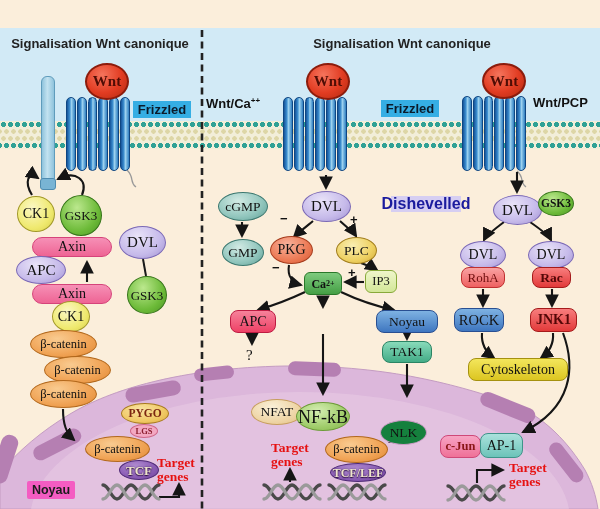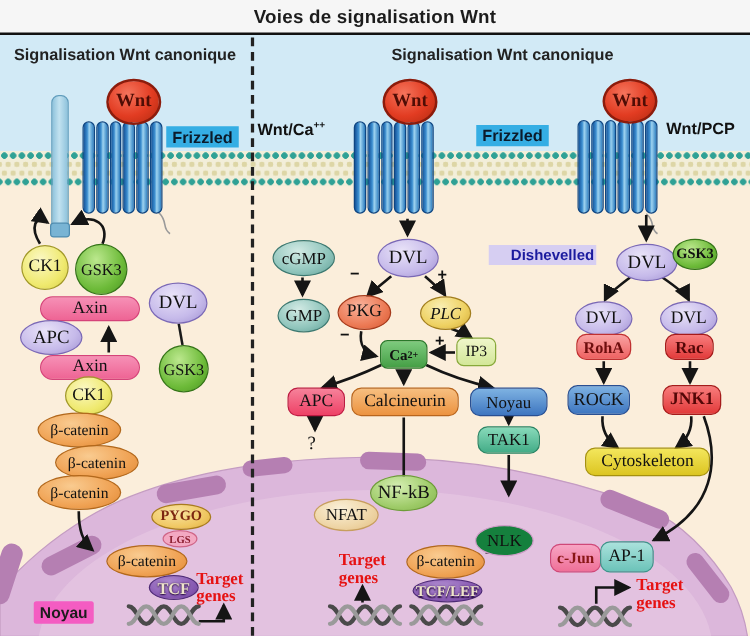--- a/index.html
+++ b/index.html
@@ -46,49 +46,46 @@
   .p-ca{background:linear-gradient(#7ecb7e,#459f45);border:1.5px solid #2a782a;border-radius:6px;font-weight:bold;}
   .p-ip3{background:linear-gradient(#eff6ca,#d3e798);border:1.5px solid #88a93a;border-radius:6px;}
   .p-redrect{background:linear-gradient(#f6829a,#ee4166);border:1.5px solid #bd1b42;}
   .p-orangerect{background:linear-gradient(#f7bf80,#ec9340);border:1.5px solid #b8651d;}
   .p-bluerect{background:linear-gradient(#7eb2e2,#3e76c0);border:1.5px solid #294f92;}
   .p-tealrect{background:linear-gradient(#88daba,#43ac87);border:1.5px solid #2a8464;}
   .p-nfat{background:radial-gradient(ellipse at 40% 30%,#faf0d8,#eed4a4 62%,#e2bd82);border:1.5px solid #c79e5e;}
   .p-nfkb{background:radial-gradient(ellipse at 40% 30%,#d5eeb2,#9ecb68 62%,#82b34c);border:1.5px solid #6d9c38;}
   .p-nlk{background:#15803d;border:1.5px solid #cd9bc6;margin-top:21px;}
   .p-redrect2{background:linear-gradient(#f87d7d,#e23a3a);border:1.5px solid #a51b1b;color:#540707;font-weight:bold;}
-  .p-roha{background:linear-gradient(#f9a2a2,#ee6161);border:1.5px solid #c03030;color:#6e0e0e;font-weight:bold;}
+  .p-roha{background:linear-gradient(#f9a2a2,#ee6161);border:1.5px solid #c03030;color:#6e0e0e;font-weight:normal;}
   .p-cyto{background:linear-gradient(#f3e65c,#dcc521);border:1.5px solid #a5910f;}
   .p-cjun{background:linear-gradient(#f7a4c3,#ef7098);border:1.5px solid #cf4878;color:#891616;font-weight:bold;}
   .p-ap1{background:linear-gradient(#aae2dc,#6cc3b9);border:1.5px solid #3e948a;}
   
   .rod{background:linear-gradient(90deg,#8fc3dc,#c2e2f0 45%,#8fc3dc);border:1px solid #5f9cbc;border-radius:6px 6px 3px 3px;z-index:5;}
   .rodtip{background:#79b4d4;border:1px solid #4f8cb0;border-radius:3px;z-index:5;}
   .barrel{display:flex;gap:1px;z-index:5;}
   .barrel b{flex:1;border-radius:5px;background:linear-gradient(90deg,#15549a,#3d8fd0 35%,#9ed3f0 55%,#2e7ec0);
             border:0.5px solid #0f4682;}
   
   .lbl-black{font-weight:bold;color:#111;font-size:13px;z-index:7;}
   .lbl-friz{background:#35aee4;color:#0b1b2b;font-weight:bold;font-size:13px;display:flex;align-items:center;justify-content:center;z-index:7;}
-  .lbl-dish{background:#d6cef2;color:#1b1b9e;font-weight:bold;font-size:12px;display:flex;align-items:center;justify-content:center;z-index:7;padding-left:16px;}
+  .lbl-dish{background:#d6cef2;color:#1b1b9e;font-weight:bold;font-size:16px;display:flex;align-items:center;justify-content:center;z-index:7;}
   .lbl-noyau{background:#f45cc2;color:#1c1c1c;font-weight:bold;font-size:12.5px;display:flex;align-items:center;justify-content:center;border-radius:2px;z-index:7;}
   .lbl-target{color:#e61212;font-family:"Liberation Serif",serif;font-weight:bold;font-size:13.5px;line-height:1.02;z-index:7;}
   .lbl-lrp{font-family:"Liberation Serif",serif;font-size:16px;color:#111;line-height:1.12;text-align:center;z-index:7;}
   .sign{font-weight:bold;font-size:13px;color:#111;z-index:7;font-family:"Liberation Sans",sans-serif;}
   .qmark{font-family:"Liberation Serif",serif;font-size:15px;color:#111;z-index:7;}
   sup{font-size:8px;vertical-align:super;line-height:0;}
 </style>
 </head>
 <body>
 
 <div class="stage">
 
-  <div class="abs header">
-    <span class="t">Voies de signalisation Wnt</span>
-  </div>
   <div class="abs extracell"></div>
   <div class="abs panel-title" style="left:0;width:200px;">Signalisation Wnt canonique</div>
   <div class="abs panel-title" style="left:204px;width:396px;">Signalisation Wnt canonique</div>
   <div class="abs membrane"></div>
 
   <svg class="abs" style="left:0;top:0;z-index:3;" width="600" height="509" viewBox="0 0 600 509">
     <defs>
       <marker id="ah" viewBox="0 0 10 10" refX="8.5" refY="5" markerWidth="6.5" markerHeight="6.5" orient="auto-start-reverse">
         <path d="M0,0 L10,5 L0,10 z" fill="#151515"></path>
       </marker>
@@ -212,39 +209,38 @@
       <b></b>
       <b></b>
     </div>
   <div class="abs lbl-friz" style="left:381px;top:100px;width:58px;height:17px;">Frizzled</div>
   <div class="abs lbl-dish" style="left:391px;top:196px;width:70px;height:16px;">Dishevelled</div>
 
   <div class="node oval p-teal" style="left:218px;top:192px;width:50px;height:29px;font-size:13.5px;">cGMP</div>
   <div class="node oval p-teal" style="left:222px;top:239px;width:42px;height:27px;font-size:13.5px;">GMP</div>
   <div class="node oval p-lav" style="left:302px;top:191px;width:49px;height:31px;font-size:15px;">DVL</div>
   <div class="node oval p-salmon" style="left:270px;top:236px;width:43px;height:28px;font-size:14px;">PKG</div>
-  <div class="node oval p-yellowoval" style="left:336px;top:237px;width:41px;height:27px;font-size:13.5px;font-style:italic;">PLC</div>
+  <div class="node oval p-yellowoval" style="left:336px;top:237px;width:41px;height:27px;font-size:13.5px;">PLC</div>
   <div class="abs sign" style="left:280px;top:211px;">−</div>
   <div class="abs sign" style="left:350px;top:212px;">+</div>
   <div class="abs sign" style="left:272px;top:260px;">−</div>
   <div class="abs sign" style="left:348px;top:265px;">+</div>
   <div class="node p-ca" style="left:304px;top:272px;width:38px;height:23px;font-size:12px;">
       <span>Ca</span>
       <sup>2+</sup>
     </div>
   <div class="node p-ip3" style="left:365px;top:270px;width:32px;height:23px;font-size:12.5px;">IP3</div>
 
   <div class="node rect p-redrect" style="left:230px;top:310px;width:46px;height:23px;font-size:14px;">APC</div>
-  <div class="node rect p-orangerect" style="left:281px;top:310px;width:86px;height:23px;font-size:14px;">Calcineurin</div>
   <div class="node rect p-bluerect" style="left:376px;top:310px;width:62px;height:23px;font-size:13.5px;">Noyau</div>
   <div class="abs qmark" style="left:246px;top:347px;">?</div>
   <div class="node rect p-tealrect" style="left:382px;top:341px;width:50px;height:22px;font-size:13.5px;">TAK1</div>
 
   <div class="node oval p-nfat" style="left:251px;top:399px;width:52px;height:26px;font-size:13.5px;">NFAT</div>
-  <div class="node oval p-nfkb" style="left:296px;top:380px;width:54px;height:29px;font-size:15px;">NF-kB</div>
+  <div class="node oval p-nfkb" style="left:296px;top:402px;width:54px;height:29px;font-size:18px;">NF-kB</div>
   <div class="node oval p-nlk" style="left:380px;top:399px;width:47px;height:25px;font-size:13.5px;">NLK</div>
   <div class="abs lbl-target prewrap" style="left:271px;top:441px;width:50px;">Target
 genes</div>
   <div class="node oval p-orange" style="left:325px;top:436px;width:63px;height:27px;font-size:12.5px;">β-catenin</div>
   <div class="node oval p-purple" style="left:330px;top:463px;width:56px;height:19px;font-size:12px;">TCF/LEF</div>
 
   <div class="node oval p-wnt" style="left:450px;top:63px;width:44px;height:36px;font-size:15px;">Wnt</div>
   <div class="abs barrel" style="left:462px;top:96px;width:64px;height:75px;">
       <b></b>
       <b></b>

